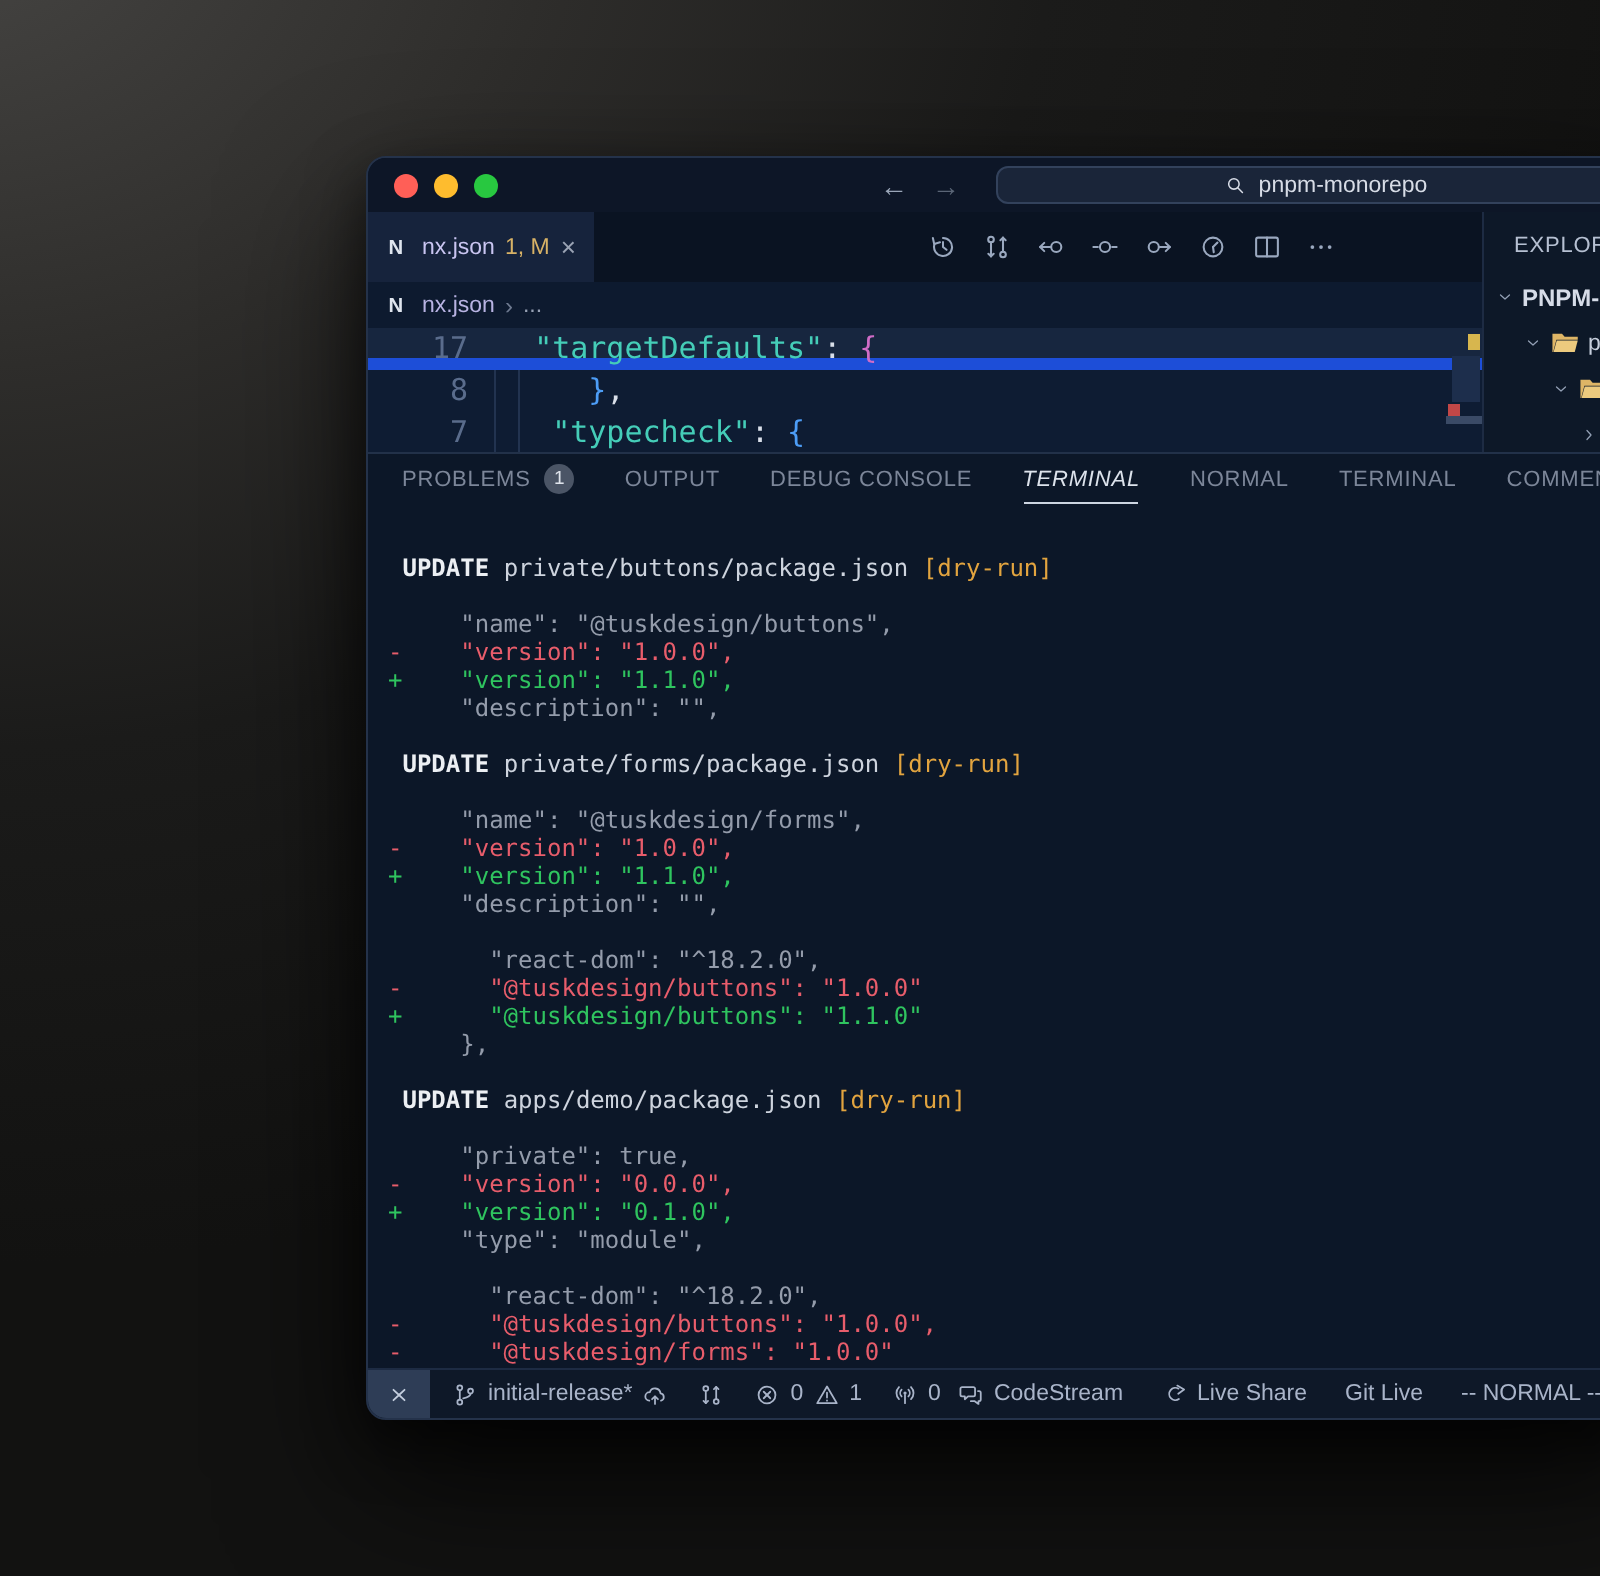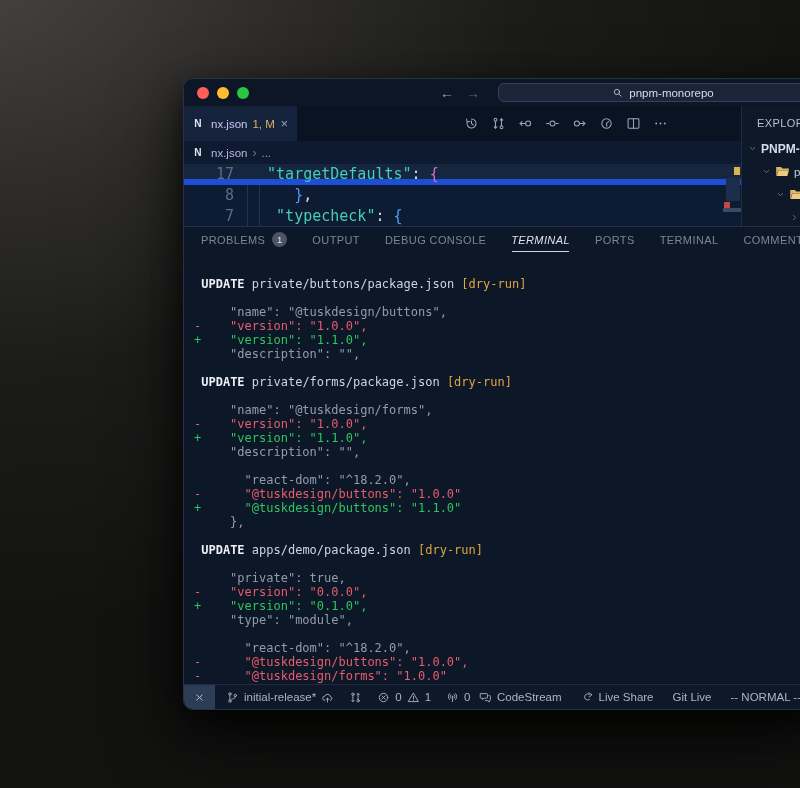--- a/index.html
+++ b/index.html
@@ -298,21 +298,21 @@
         <span class="ptab">
           <span>OUTPUT</span>
         </span>
         <span class="ptab">
           <span>DEBUG CONSOLE</span>
         </span>
         <span class="ptab active">
           <span>TERMINAL</span>
         </span>
         <span class="ptab">
-          <span>PORTS</span>
+          <span>NORMAL</span>
         </span>
         <span class="ptab">
           <span>TERMINAL</span>
         </span>
         <span class="ptab">
           <span>COMMENTS</span>
         </span>
       </div>
 
     <div class="terminal" id="terminal">

